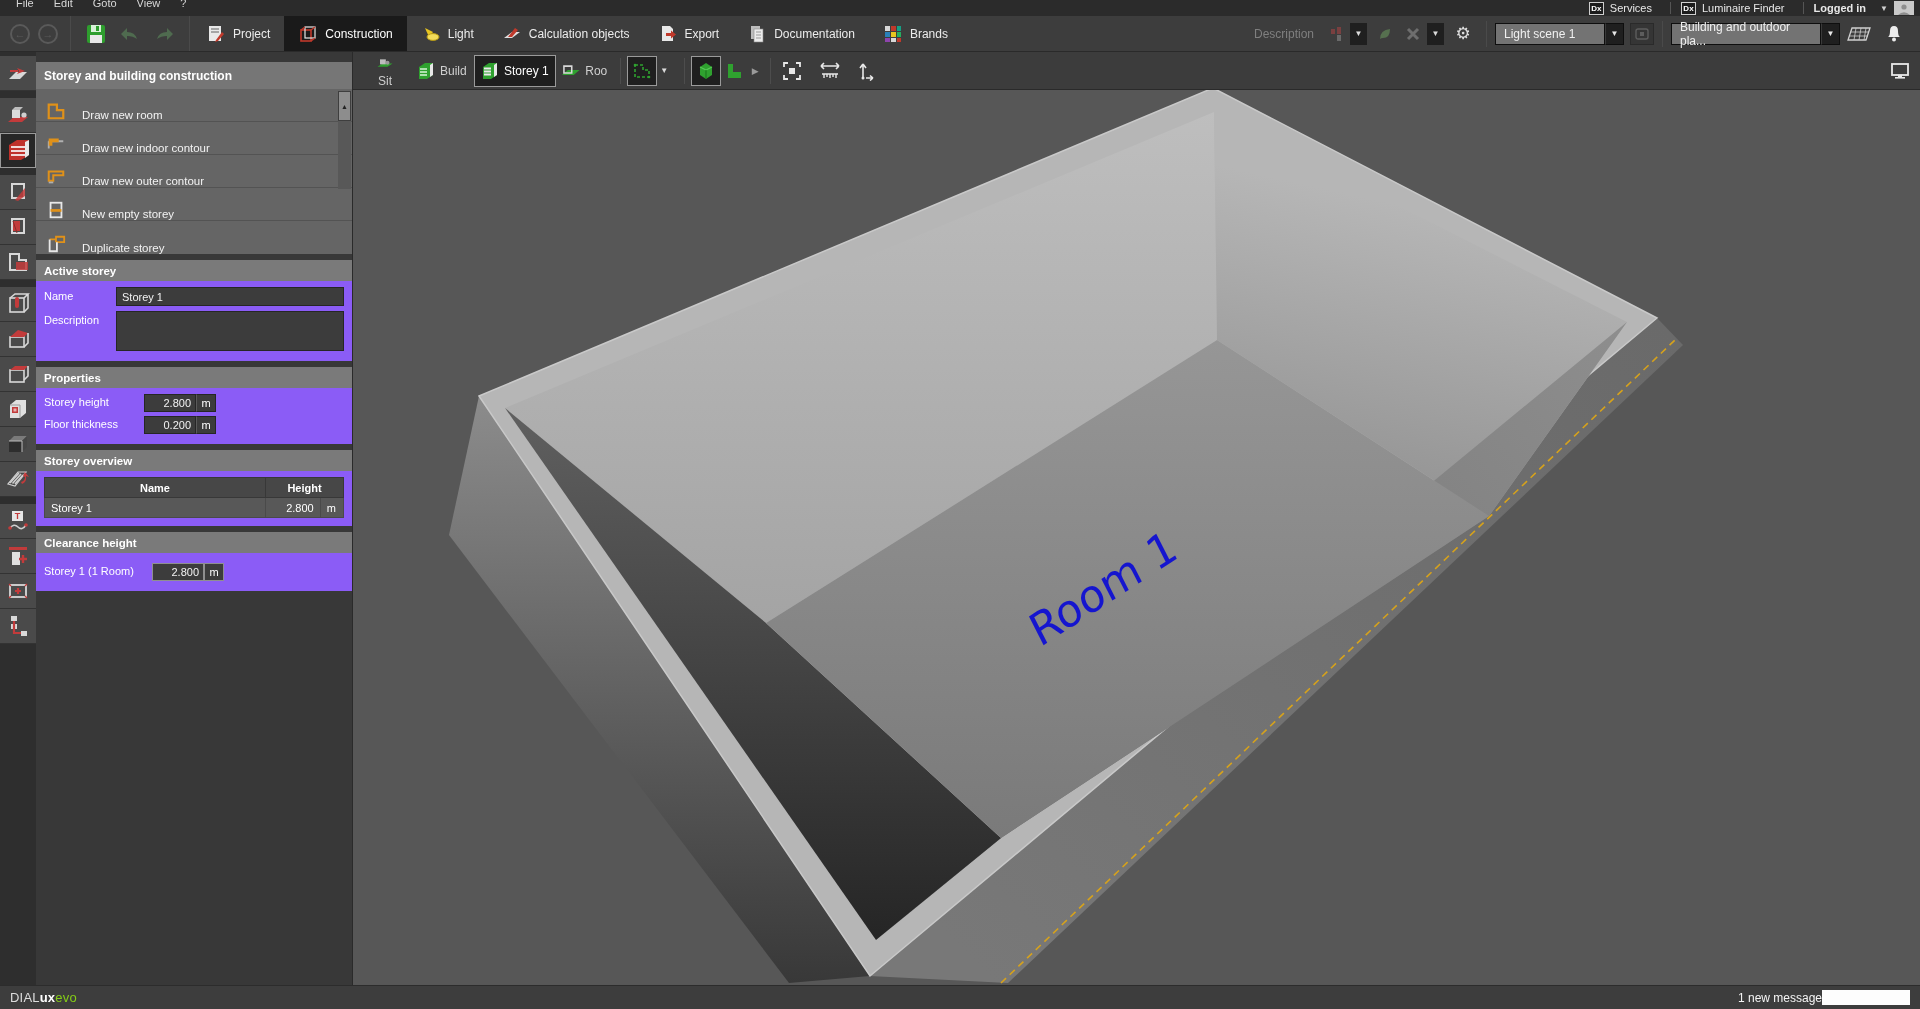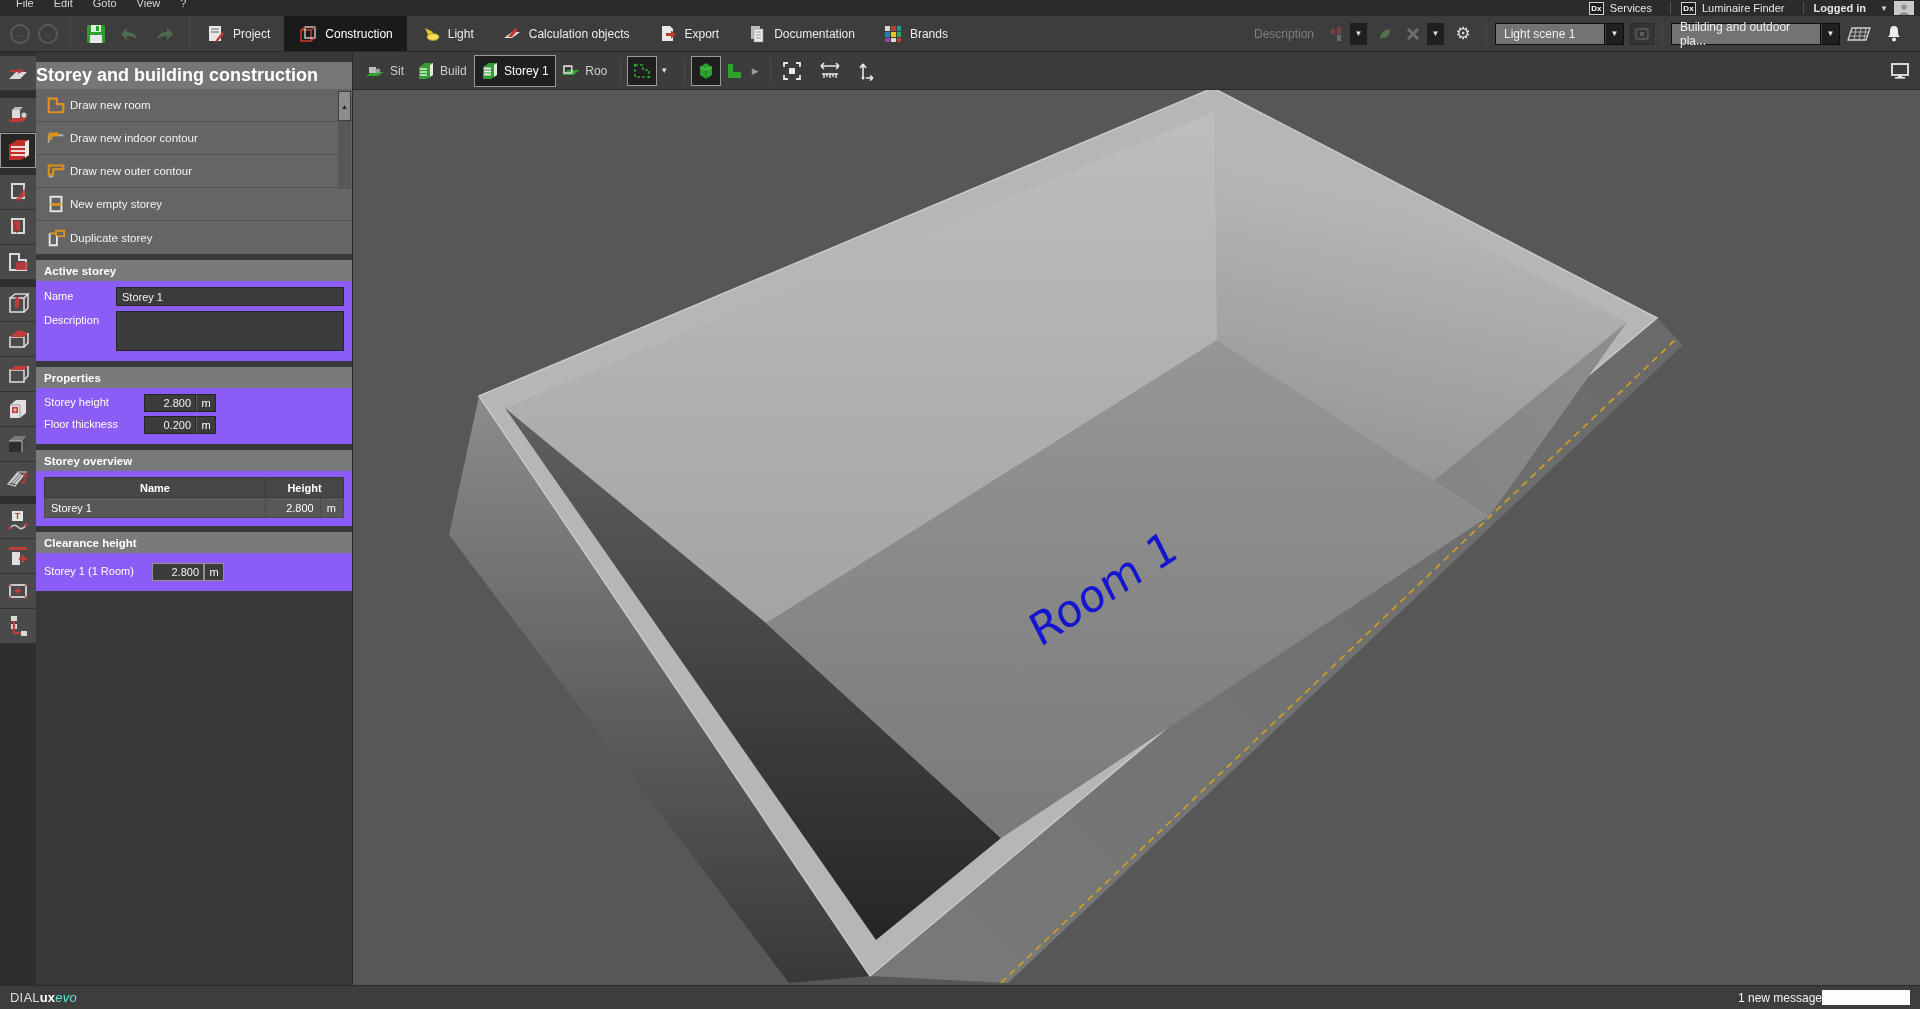--- a/index.html
+++ b/index.html
@@ -33,23 +33,23 @@
   .disabled-sq { width:24px; height:22px; background:#353535; border:1px solid #2a2a2a; display:flex; align-items:center; justify-content:center; margin-left:6px; }
 
   
   #sidebar { left:0; top:52px; width:36px; height:933px; background:#2e2e2e; padding-top:4px; }
   .side-cell { width:36px; height:35px; background:#4a4a4a; border-bottom:1px solid #333; display:flex; align-items:center; justify-content:center; }
   .side-cell.group-gap { margin-top:7px; }
   .side-cell.active { background:#272727; outline:1px solid #9a9a9a; outline-offset:-1px; }
 
   
   #panel { left:36px; top:52px; width:316px; height:933px; background:#383838; display:flex; flex-direction:column; }
-  #panel-header { margin-top:10px; height:27px; background:#767676; color:#fff; font-weight:bold; font-size:18px; display:flex; align-items:center; padding:0 0; }
+  #panel-header { margin-top:10px; height:27px; background:#767676; color:#fff; font-weight:bold; font-size:12px; display:flex; align-items:center; padding:0 8px; }
   #action-list { position:relative; background:#636363; }
-  .action-row { height:33px; display:flex; align-items:center; gap:4px; padding:0 10px; border-bottom:1px solid #535353; background:#656565; color:#f2f2f2; font-size:11.5px; }
+  .action-row { height:33px; display:flex; align-items:flex-end; gap:16px; padding:0 10px; border-bottom:1px solid #535353; background:#656565; color:#f2f2f2; font-size:11.5px; }
   #action-scroll { position:absolute; right:1px; top:2px; width:13px; height:98px; background:#585858; }
   #action-scroll-up { width:13px; height:30px; background:#8d8d8d; border:1px solid #3e3e3e; display:flex; align-items:center; justify-content:center; font-size:7px; color:#222; }
   .sec-gap { height:6px; background:#383838; }
   .sec-header { height:21px; background:#7a7a7a; color:#fff; font-weight:bold; font-size:11.5px; display:flex; align-items:center; padding:0 8px; }
   .sec-body { background:#8b5cf6; padding:6px 8px 8px 8px; }
   .form-row { display:flex; align-items:flex-start; margin-bottom:5px; }
   .form-label { width:72px; color:#fff; font-size:11px; padding-top:3px; flex:none; }
   .text-input { flex:1; height:19px; background:#3c3c3c; border:1px solid #262626; color:#f2f2f2; font-size:11px; padding:0 5px; font-family:"Liberation Sans",sans-serif; }
   textarea.text-input { height:40px; resize:none; }
   .num-wrap { display:flex; }
@@ -61,35 +61,35 @@
   #ov-table td { background:#585858; color:#fff; font-size:11px; height:20px; padding:0 6px; border:1px solid #4a4a4a; }
   td.h-val { text-align:right; width:52px; background:#4f4f4f; }
   td.h-unit { width:22px; background:#4f4f4f; }
   .clear-input { border-color:#8f8f8f; }
 
   
   #viewport { left:352px; top:52px; width:1568px; height:933px; background:#565656; border-left:1px solid #2a2a2a; }
   #vp-toolbar { height:38px; background:#3c3c3c; border-bottom:1px solid #2a2a2a; display:flex; align-items:center; padding:0 6px; }
   .vp-tab { height:30px; display:flex; align-items:center; gap:5px; padding:0 6px; color:#cfcfcf; font-size:12px; overflow:hidden; white-space:nowrap; }
   .vp-tab .lbl { overflow:hidden; }
-  .vp-tab.t-site { width:52px; }
+  .vp-tab.t-site { width:52px;flex-direction:column; }
   .vp-tab.t-build { width:64px; }
   .vp-tab.t-room { width:58px; }
   .vp-tab.active { background:#1f1f1f; outline:1px solid #9a9a9a; color:#fff; }
   .vp-sep { width:1px; height:26px; background:#2b2b2b; border-right:1px solid #4d4d4d; margin:0 7px; }
   .vp-btn { width:28px; height:28px; display:flex; align-items:center; justify-content:center; }
   .vp-btn.active { background:#1f1f1f; outline:1px solid #9a9a9a; }
   #vp-monitor { margin-left:auto; }
   #vp-canvas { width:1568px; height:894px; display:block; }
 
   
   #statusbar { left:0; top:985px; width:1920px; height:24px; background:#3d3d3d; display:flex; align-items:center; padding:0 10px; border-top:1px solid #2c2c2c; }
   #brand { font-size:13px; color:#dcdcdc; letter-spacing:.2px; }
   #brand b { color:#fff; }
-  #brand .evo { color:#5eead4;font-style:italic; }
+  #brand .evo { color:#84cc16; }
   #status-right { margin-left:auto; display:flex; align-items:center; gap:0; }
   #status-msg { font-size:12px; color:#f5f5f5; }
   #status-progress { width:88px; height:15px; background:#fdfdfd; }
 </style>
 </head>
 <body>
 
 <div id="menubar" class="abs">
   <span class="menu-item">File</span>
   <span class="menu-item">Edit</span>

